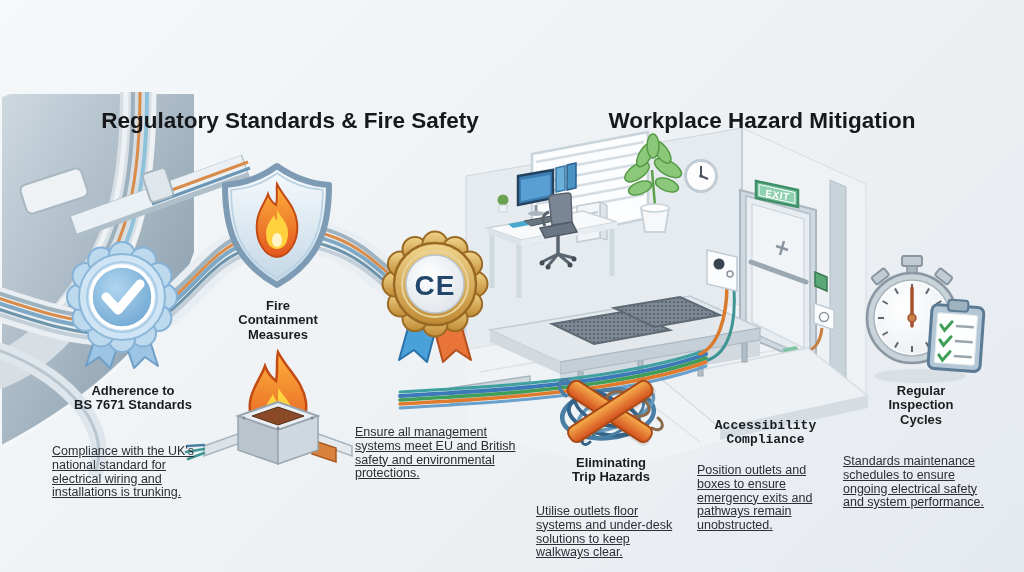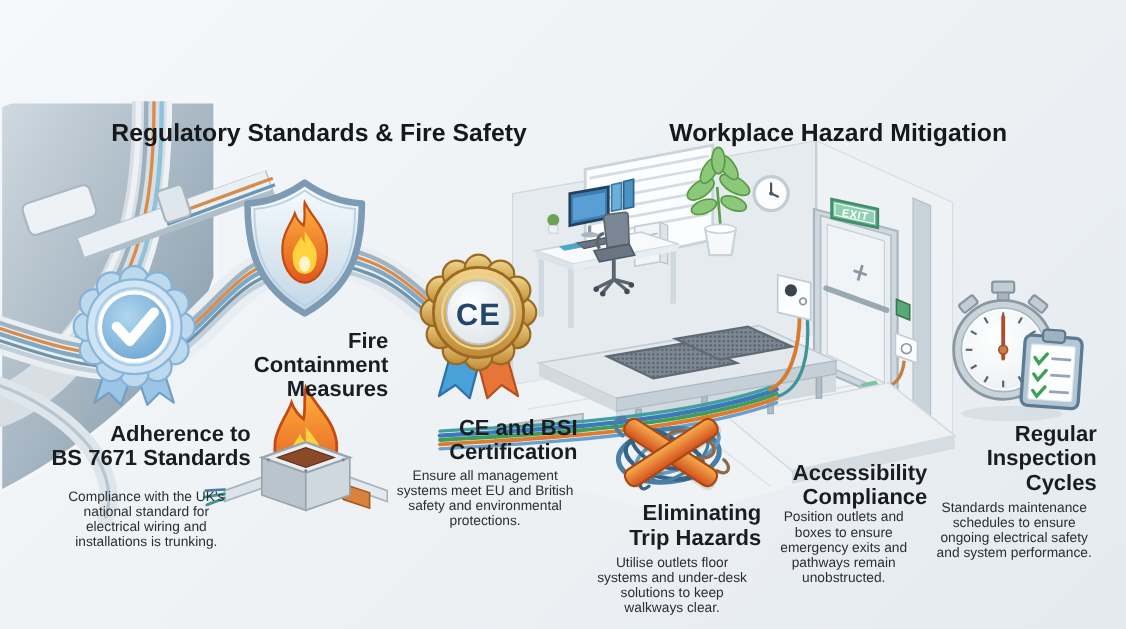--- a/index.html
+++ b/index.html
@@ -6,32 +6,32 @@
   .canvas{position:relative;width:1024px;height:572px;overflow:hidden;
     background:linear-gradient(135deg,#f6f8fa 0%,#edf1f4 55%,#e5eaef 100%);
     font-family:"Liberation Sans",sans-serif;color:#17191c;}
   svg.scene{position:absolute;left:0;top:0;}
   svg text{font-family:"Liberation Sans",sans-serif;}
   .page-title{position:absolute;left:0;right:0;top:33px;text-align:center;
     font-size:33px;font-weight:bold;letter-spacing:-0.4px;color:#131619;}
   .hdr{position:absolute;font-size:22.5px;font-weight:bold;text-align:center;color:#16181b;}
   .hdr-left{left:90px;top:108px;width:400px;}
   .hdr-right{left:565px;top:108px;width:394px;}
-  .item-title{position:absolute;font-weight:bold;font-size:20px;line-height:1.1;
-    text-align:right;white-space:pre-line;color:#1a1d20;}
-  .item-body{position:absolute;font-size:12.5px;line-height:1.1;text-align:center;color:#2b2f34;}
+  .item-title{position:absolute;font-weight:bold;font-size:13px;line-height:1.1;
+    text-align:center;white-space:pre-line;color:#1a1d20;}
+  .item-body{position:absolute;font-size:12.5px;line-height:1.1;color:#2b2f34;text-decoration:underline;}
   .t0{left:38px;top:384px;width:190px;}
   .b0{left:52px;top:445px;width:162px;}
   .t1{left:203px;top:299px;width:150px;}
   .b1{left:196px;top:503px;width:164px;}
   .t2{left:360px;top:378px;width:165px;}
   .b2{left:355px;top:426px;width:172px;}
   .t3{left:530px;top:456px;width:162px;}
   .b3{left:536px;top:505px;width:150px;}
-  .t4{left:688px;top:419px;width:155px;}
+  .t4{left:688px;top:419px;width:155px;font-family:Liberation Mono, monospace;}
   .b4{left:697px;top:464px;width:140px;}
   .t5{left:845px;top:384px;width:152px;}
   .b5{left:843px;top:455px;width:158px;}
 </style>
 </head>
 <body>
 
 <div class="canvas">
 
 <svg class="scene" width="1024" height="572" viewBox="0 0 1024 572">
@@ -416,22 +416,20 @@
 <div class="hdr hdr-right">Workplace Hazard Mitigation</div>
 
 <div class="item-title t0">Adherence to
 BS 7671 Standards</div>
 <div class="item-body b0">Compliance with the UK's national standard for electrical wiring and installations is trunking.</div>
 
 <div class="item-title t1">Fire
 Containment
 Measures</div>
 
-<div class="item-title t2">CE and BSI
-Certification</div>
 <div class="item-body b2">Ensure all management systems meet EU and British safety and environmental protections.</div>
 
 <div class="item-title t3">Eliminating
 Trip Hazards</div>
 <div class="item-body b3">Utilise outlets floor systems and under-desk solutions to keep walkways clear.</div>
 
 <div class="item-title t4">Accessibility
 Compliance</div>
 <div class="item-body b4">Position outlets and boxes to ensure emergency exits and pathways remain unobstructed.</div>
 

